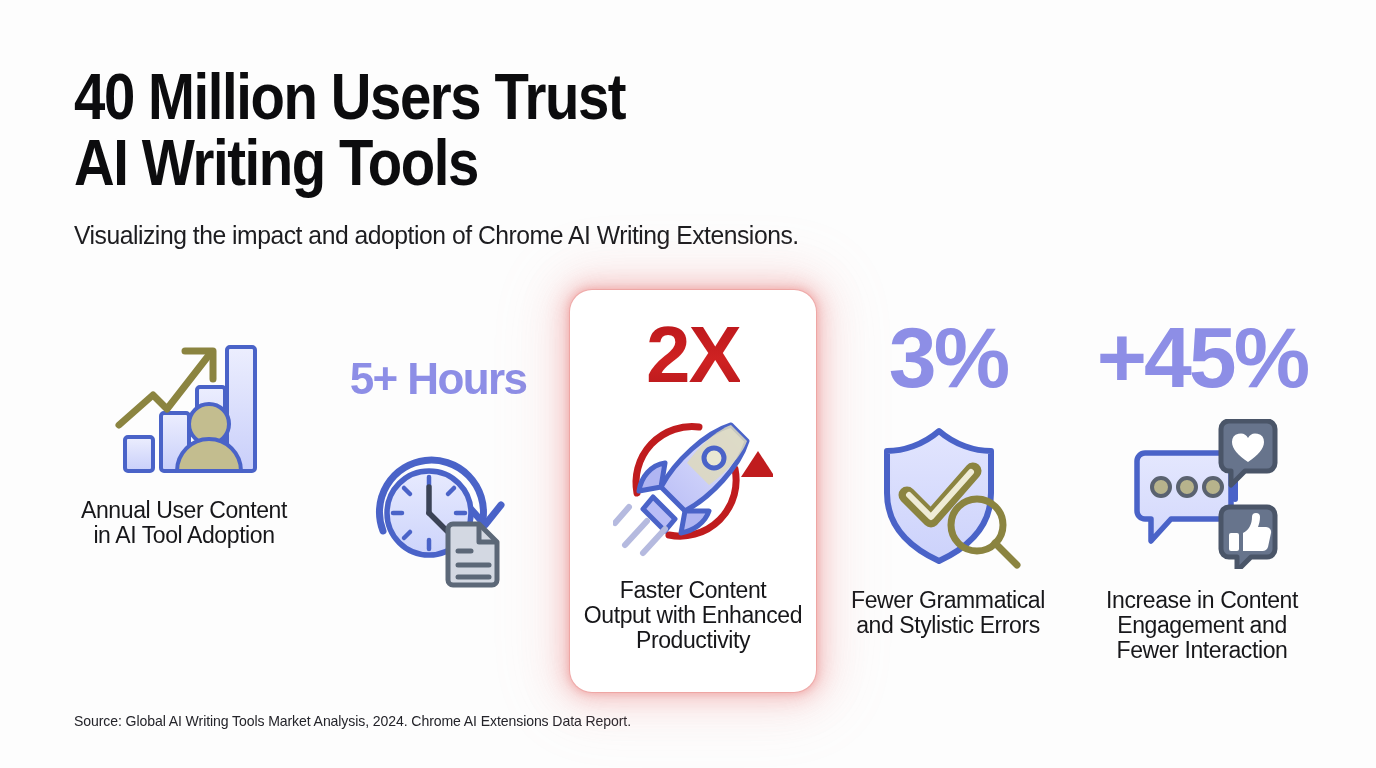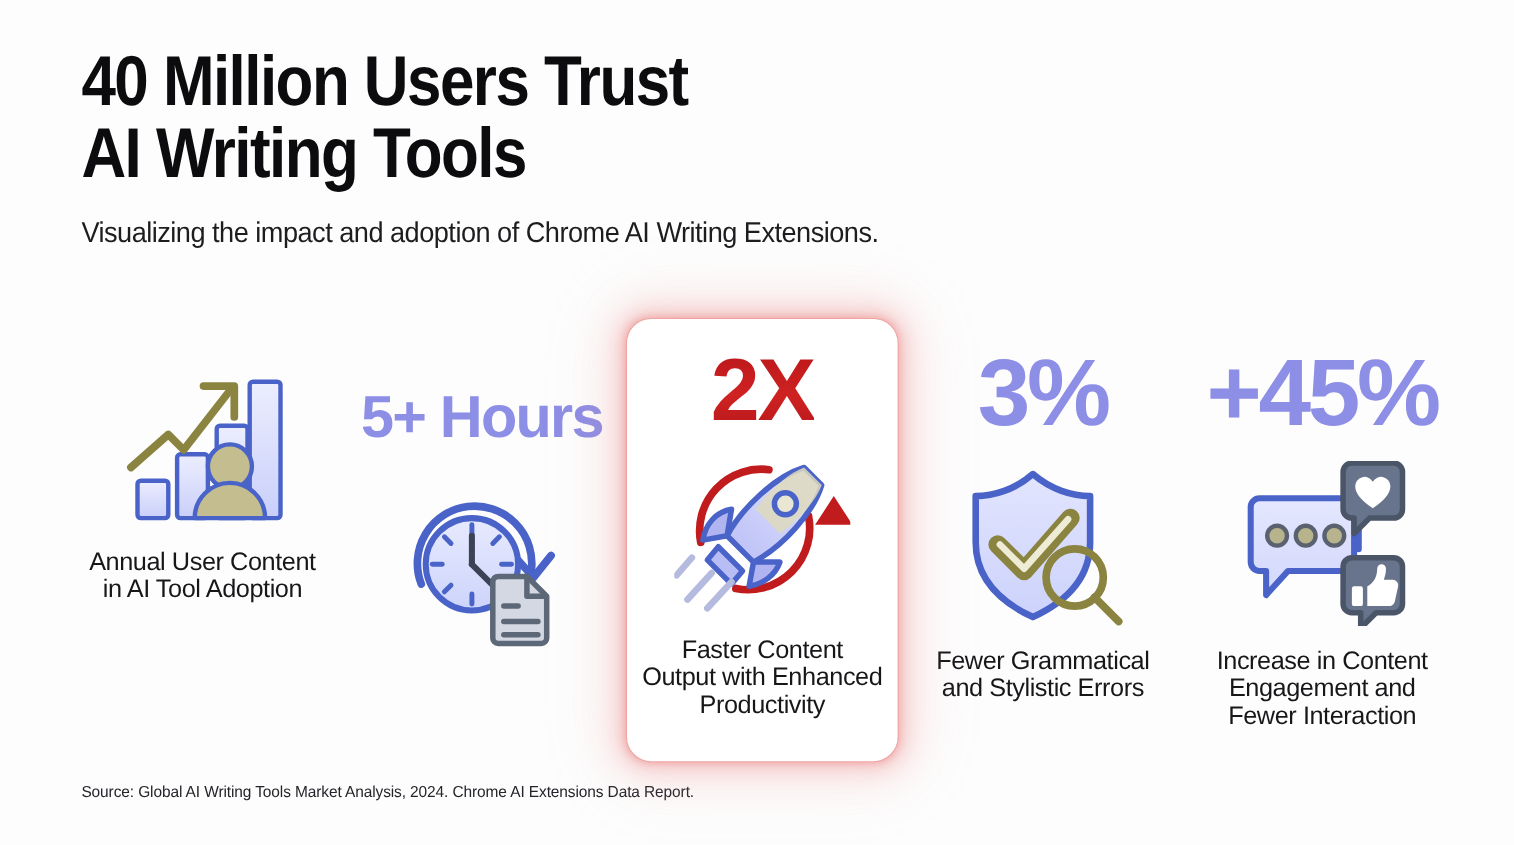--- a/index.html
+++ b/index.html
@@ -20,21 +20,21 @@
   .page {
     position: relative;
     width: 1376px;
     height: 768px;
   }
 
   
   .header {
     position: absolute;
     left: 74px;
-    top: 40px;
+    top: 64px;
     width: 1050px;
   }
 
   .title {
     font-family: "Liberation Sans", sans-serif;
     font-size: 64px;
     font-weight: 700;
     line-height: 66px;
     letter-spacing: -1.6px;
     color: #0c0c0e;
@@ -94,21 +94,21 @@
   .stat-value {
     font-size: 86px;
     font-weight: 700;
     line-height: 90px;
     letter-spacing: -3px;
     color: #8d8ee6;
     white-space: nowrap;
   }
 
   .stat-card[data-variant="hours"] .stat-value {
-    font-size: 54px;
+    font-size: 44px;
     line-height: 90px;
     letter-spacing: -1.6px;
     padding-top: 22px;
   }
 
   .stat-card.highlight .stat-value {
     font-size: 80px;
     line-height: 86px;
     letter-spacing: -2px;
     color: #c4181b;

